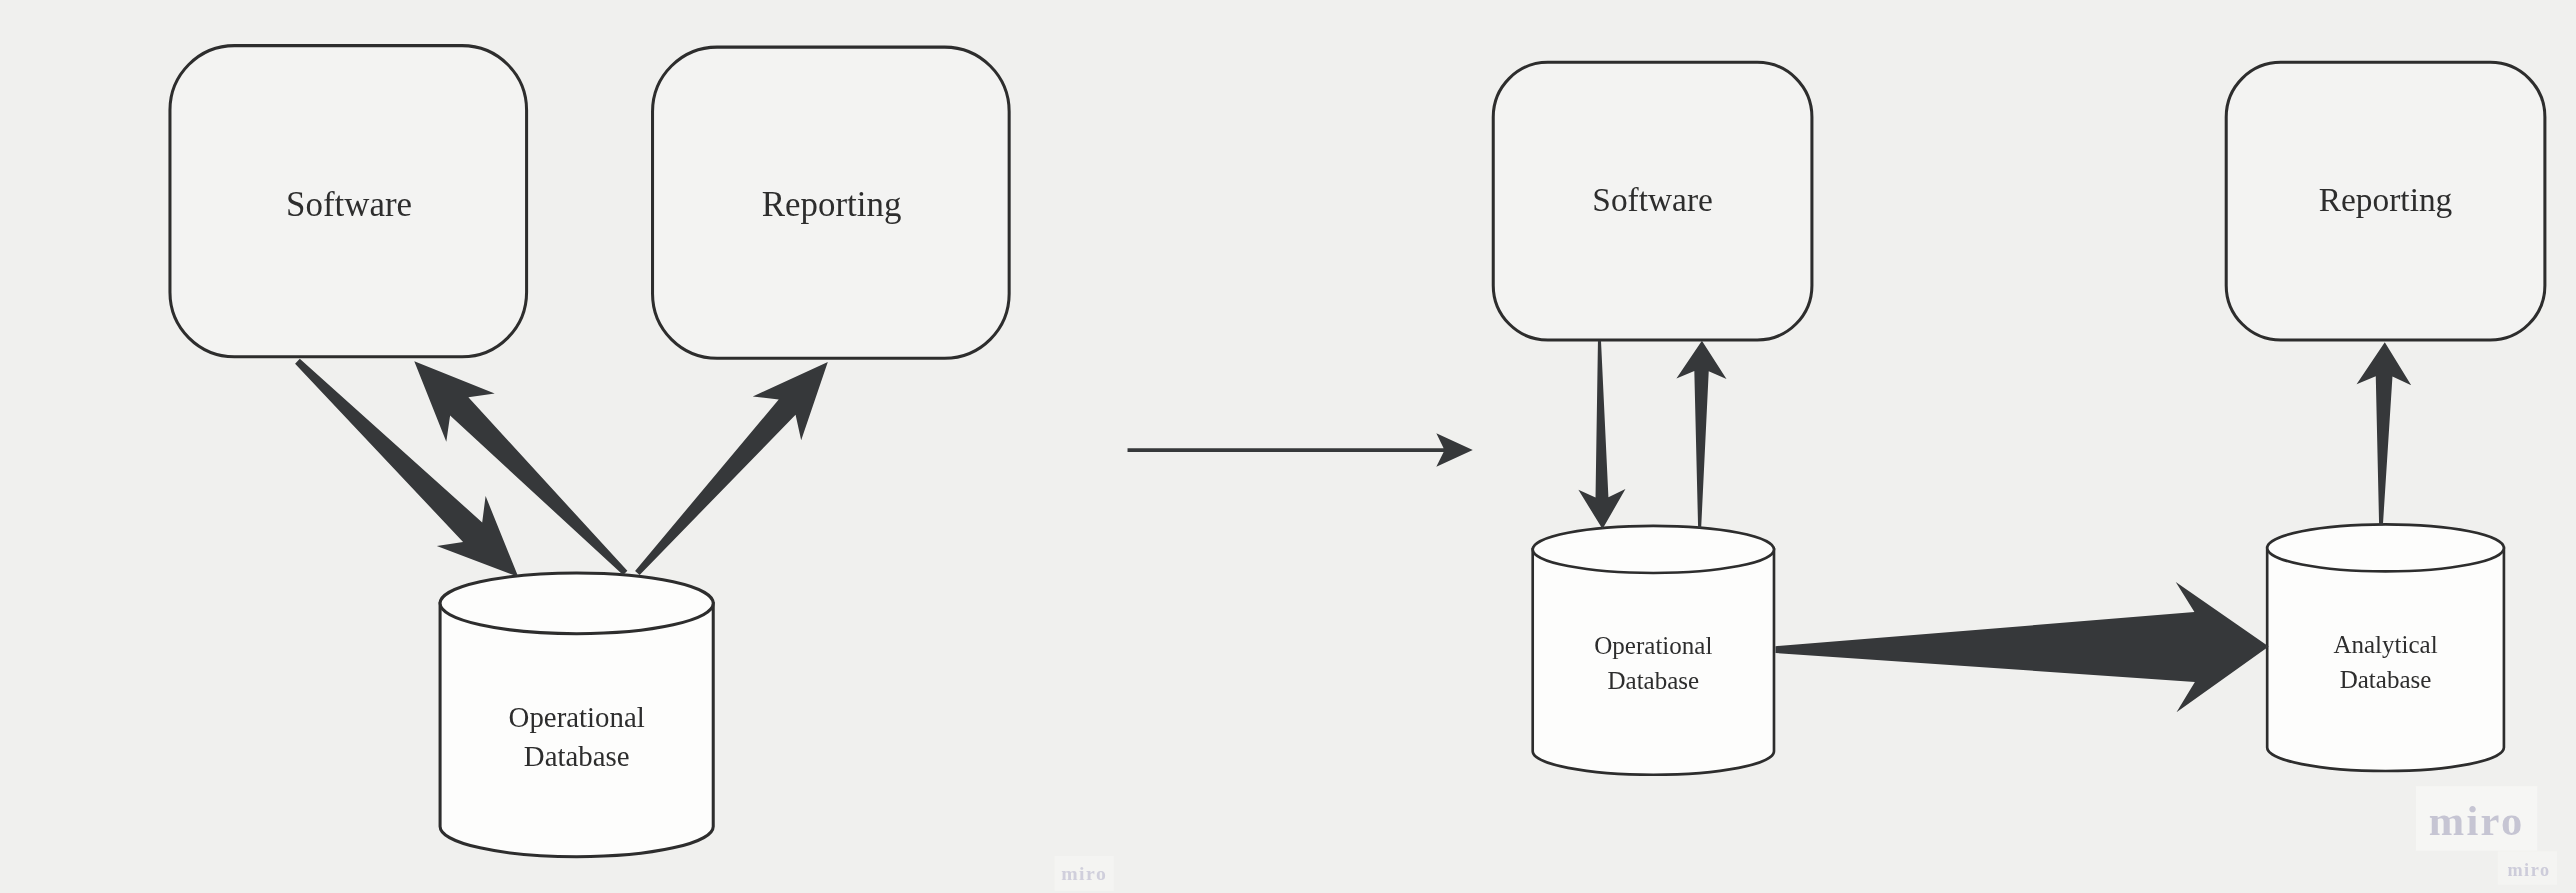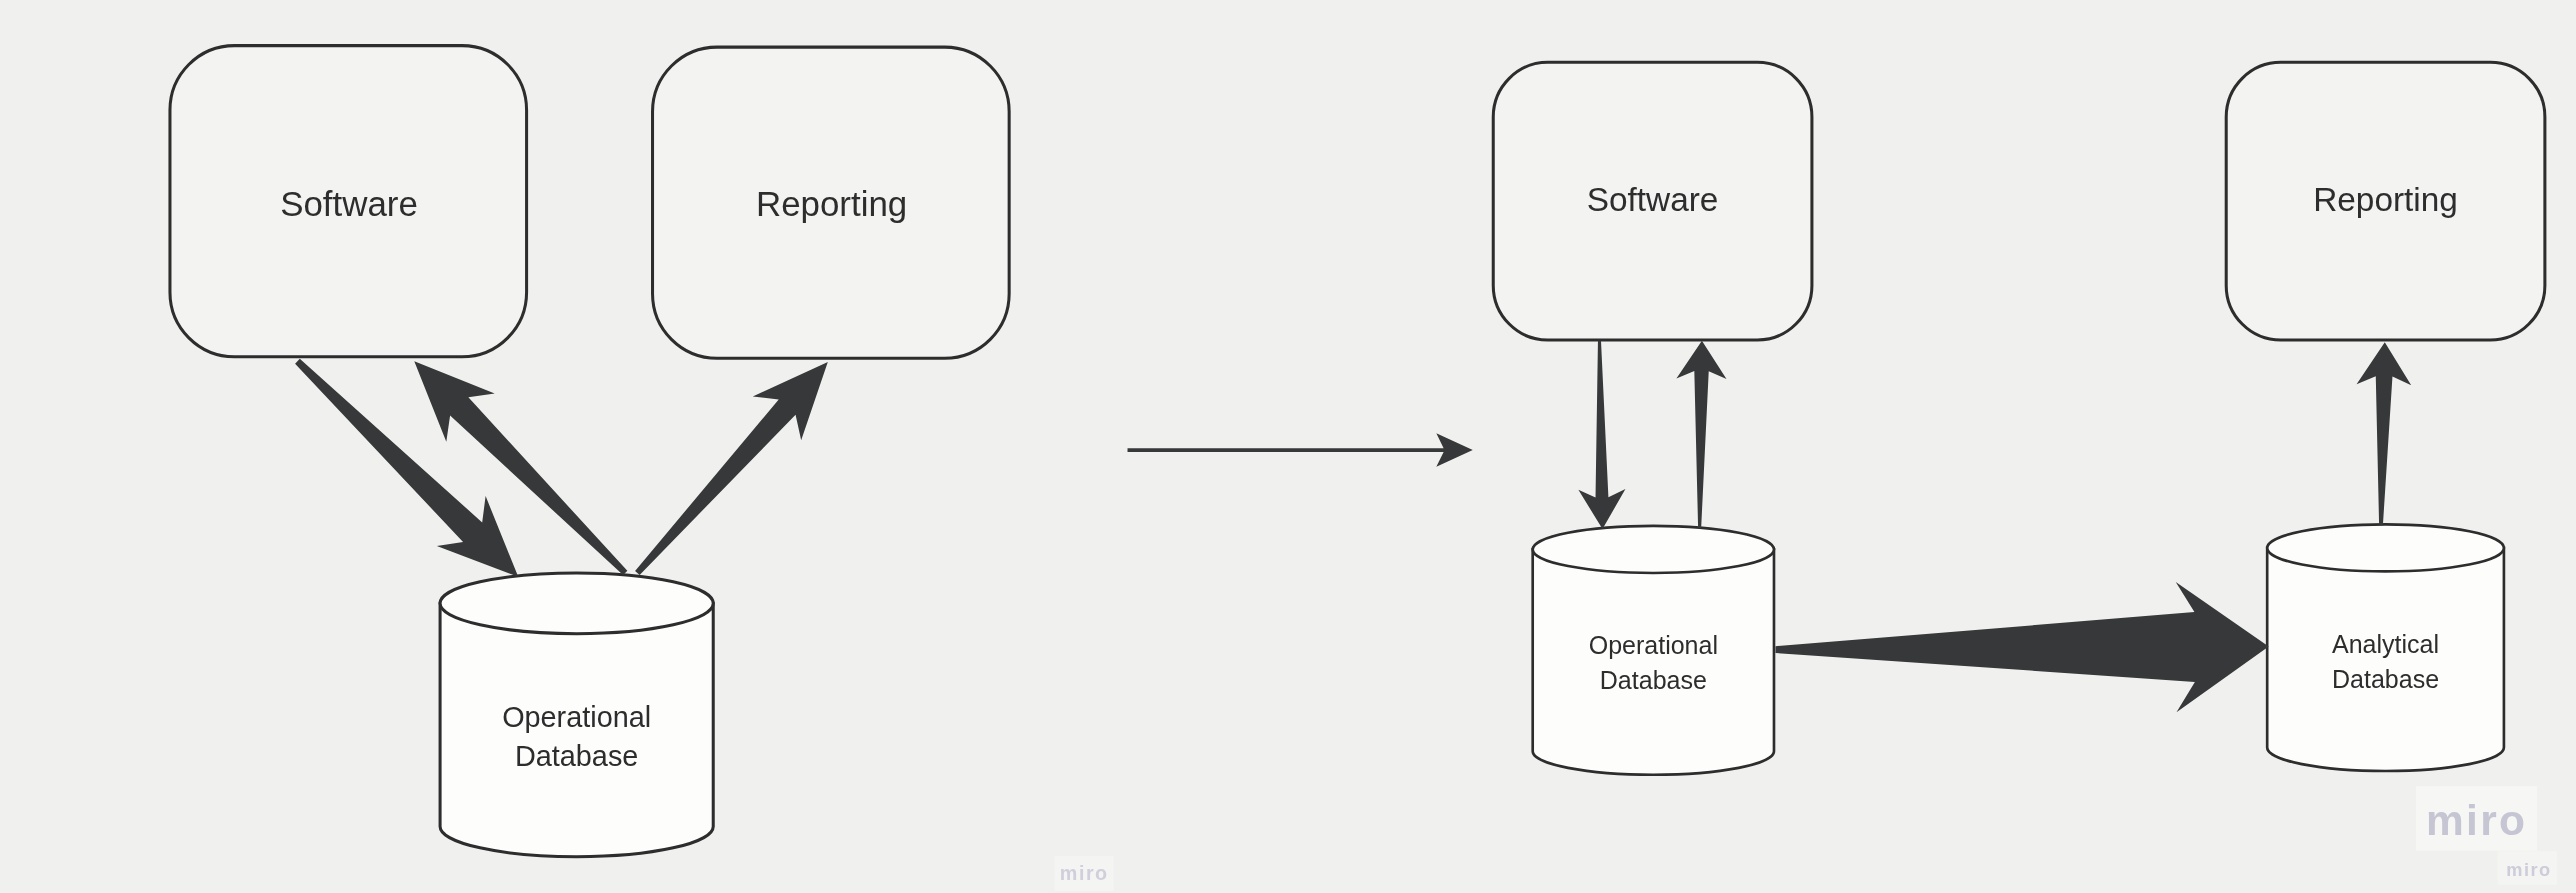--- a/index.html
+++ b/index.html
@@ -1,20 +1,20 @@
 <!DOCTYPE html>
 <html style="font-size:12px"><head>
 <meta charset="utf-8">
 <style>
   html,body{margin:0;padding:0;}
   .canvas{
     position:relative;
     width:2576px;height:894px;
     background:#f0f0ee;
-    font-family:Liberation Sans, sans-serif;
+    font-family:Liberation Serif, serif;
     overflow:hidden;
   }
   svg{position:absolute;left:0;top:0;}
   .node-box{fill:#f3f3f2;stroke:#2d2d2d;stroke-width:4;}
   .cyl{fill:#fdfdfc;stroke:#2d2d2d;}
   .cyl-left{stroke-width:4;}
   .cyl-right{stroke-width:3.5;}
   .arrow{fill:#36383a;stroke:none;}
   .box-label{font-size:46px;fill:#2d2d2d;text-anchor:middle;}
   .box-label-right{font-size:44px;fill:#2d2d2d;text-anchor:middle;}

